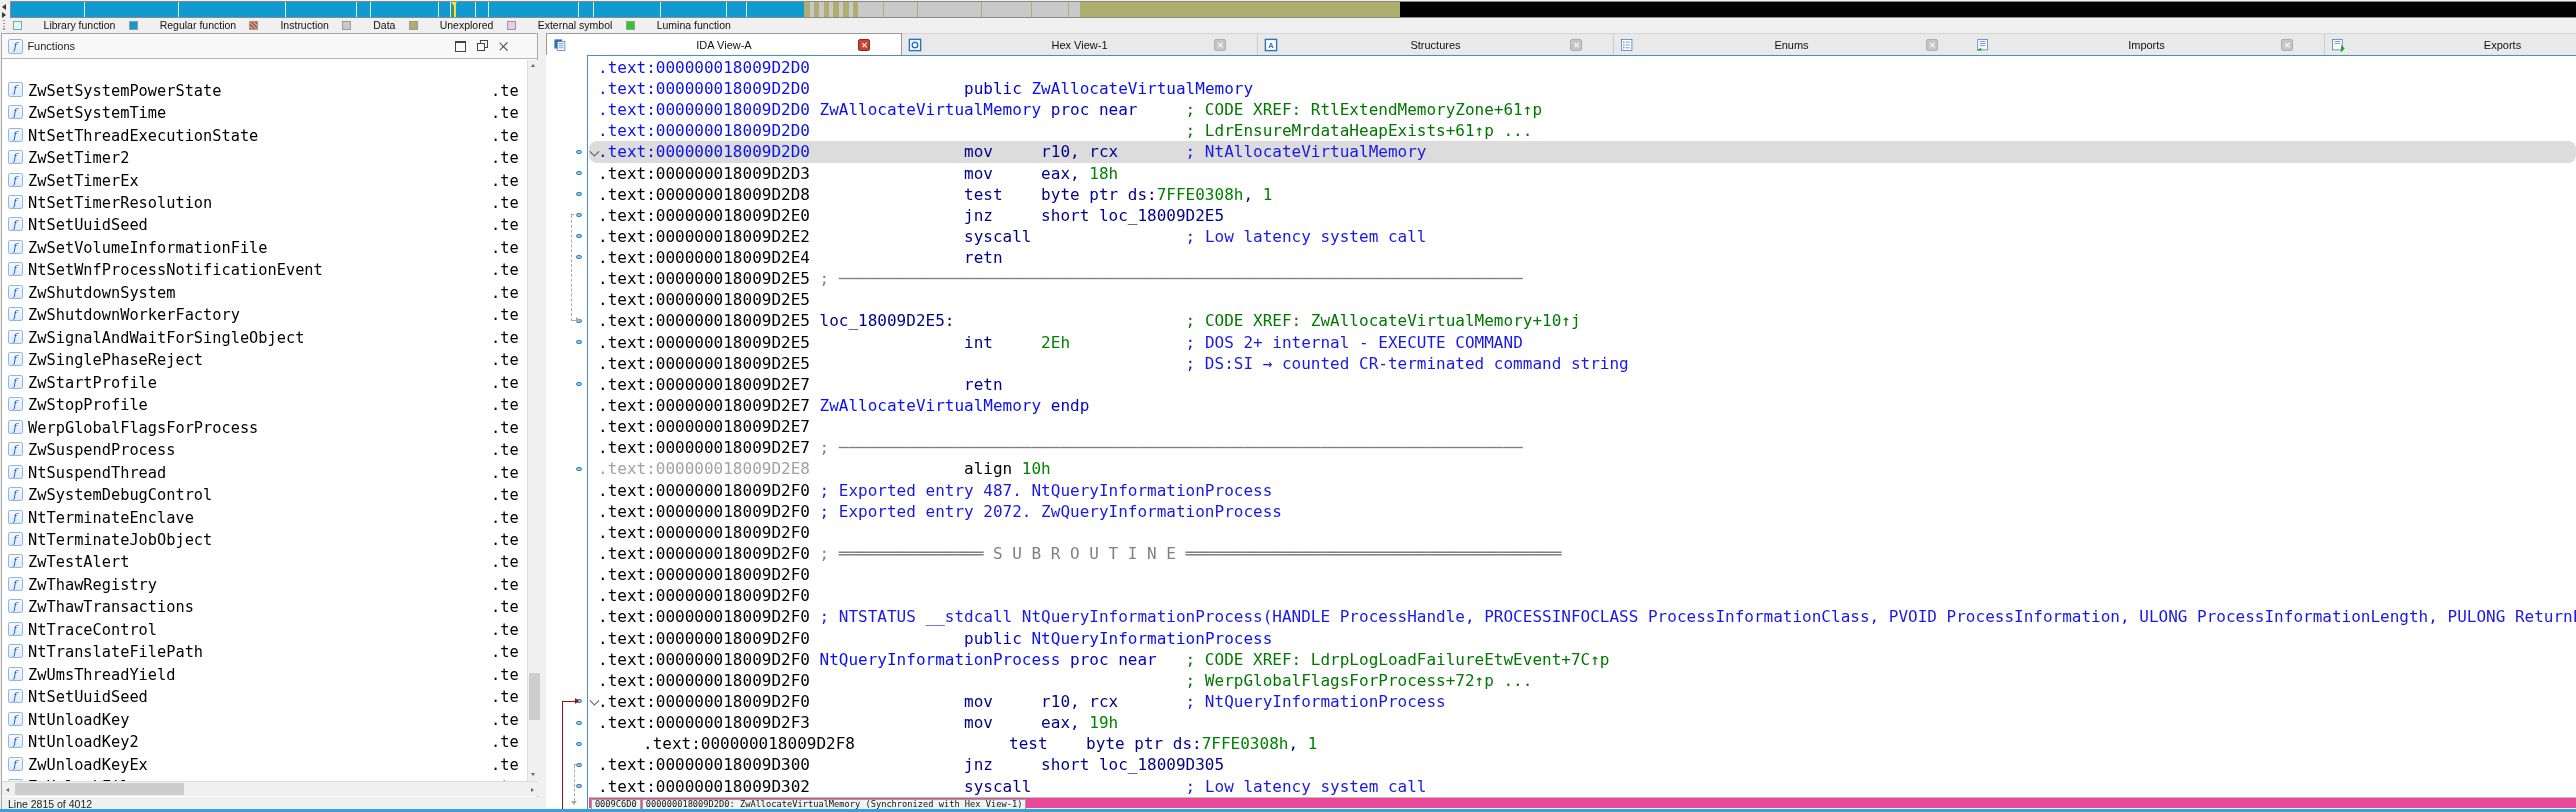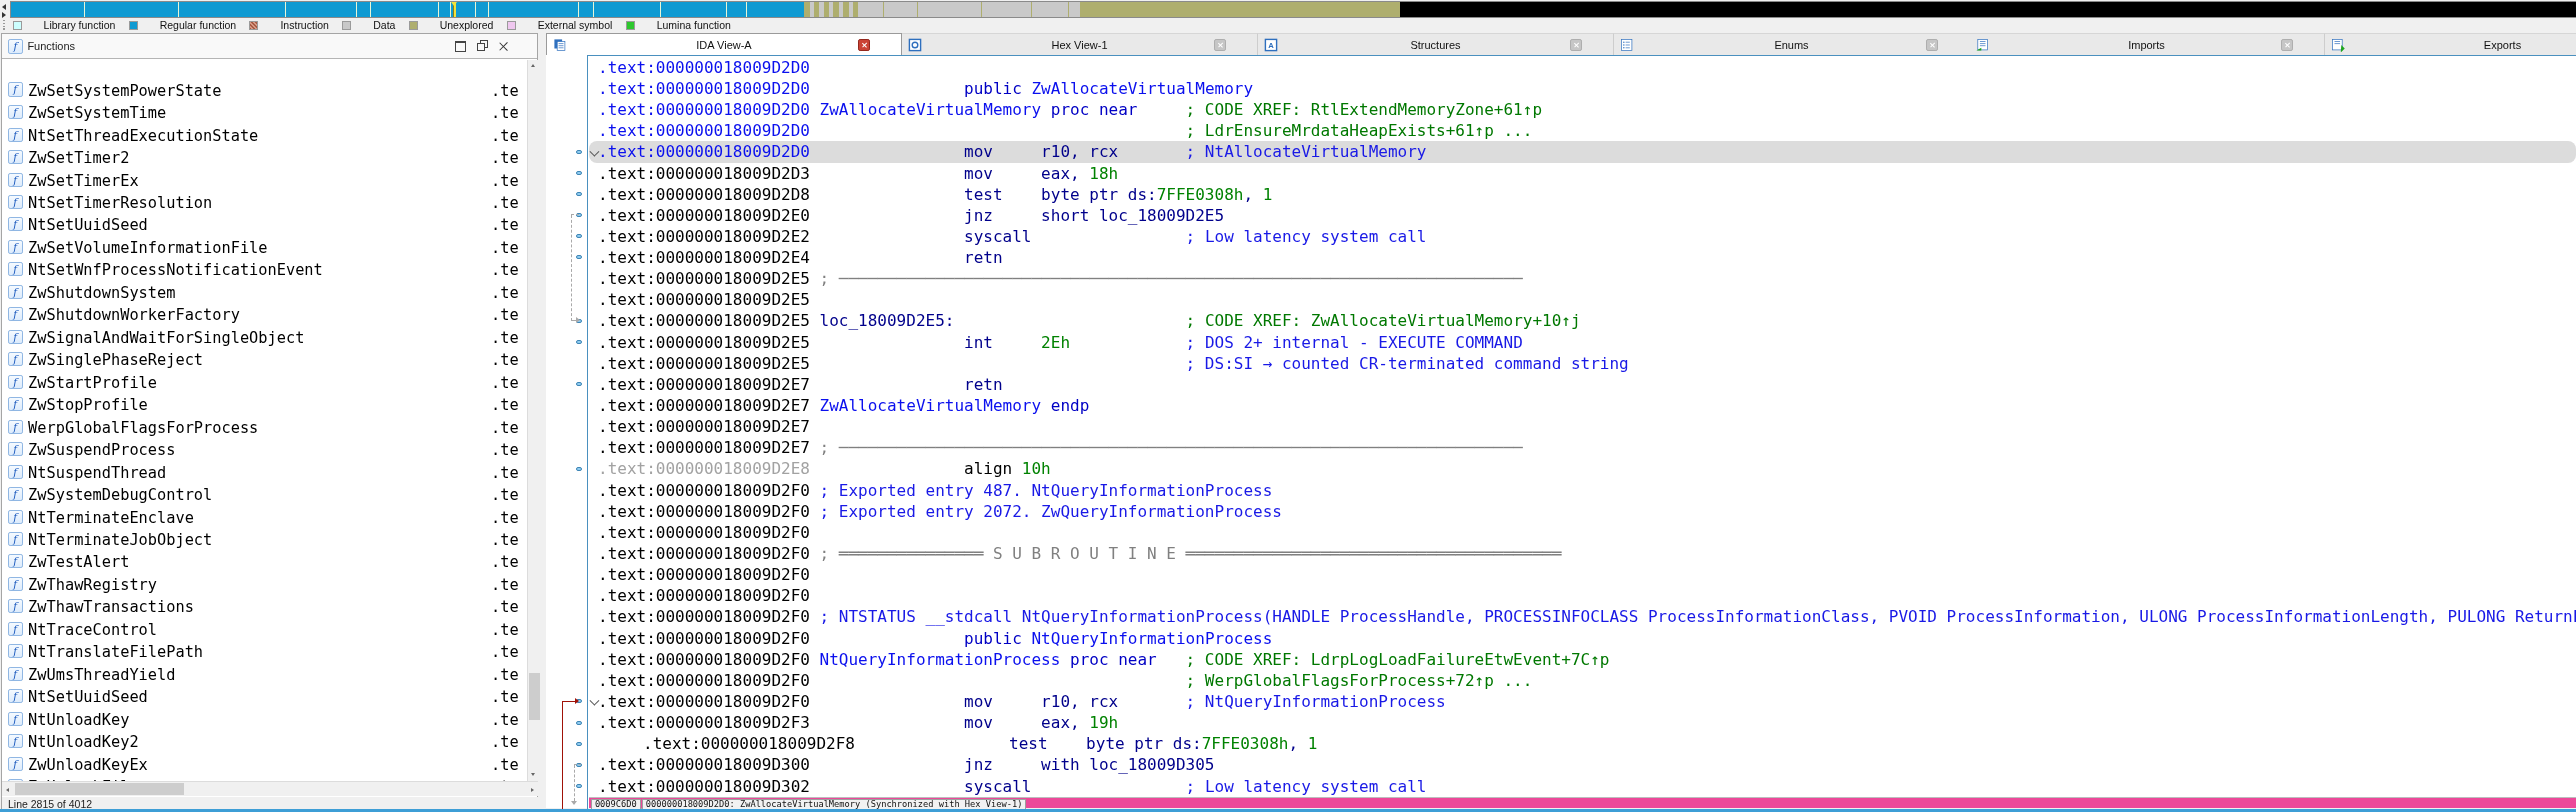--- a/index.html
+++ b/index.html
@@ -471,21 +471,21 @@
     <div class="dline" style="top: 543px;"><span style="color: rgb(0, 0, 0);">.text:000000018009D2F0</span><span style="color: rgb(128, 128, 128);"> ; ═══════════════ S U B R O U T I N E ═══════════════════════════════════════</span></div>
     <div class="dline" style="top: 564px;"><span style="color: rgb(0, 0, 0);">.text:000000018009D2F0</span></div>
     <div class="dline" style="top: 585px;"><span style="color: rgb(0, 0, 0);">.text:000000018009D2F0</span></div>
     <div class="dline" style="top: 606px;"><span style="color: rgb(0, 0, 0);">.text:000000018009D2F0</span><span style="color: rgb(25, 25, 230);"> ; NTSTATUS __stdcall NtQueryInformationProcess(HANDLE ProcessHandle, PROCESSINFOCLASS ProcessInformationClass, PVOID ProcessInformation, ULONG ProcessInformationLength, PULONG ReturnLength)</span></div>
     <div class="dline" style="top: 628px;"><span style="color: rgb(0, 0, 0);">.text:000000018009D2F0</span><span style="color: rgb(0, 0, 196);">                public </span><span style="color: rgb(11, 16, 238);">NtQueryInformationProcess</span></div>
     <div class="dline" style="top: 649px;"><span style="color: rgb(0, 0, 0);">.text:000000018009D2F0</span><span style="color: rgb(11, 16, 238);"> NtQueryInformationProcess</span><span style="color: rgb(0, 0, 196);"> proc near</span><span style="color: rgb(0, 120, 0);">   ; CODE XREF: LdrpLogLoadFailureEtwEvent+7C↑p</span></div>
     <div class="dline" style="top: 670px;"><span style="color: rgb(0, 0, 0);">.text:000000018009D2F0</span><span style="color: rgb(0, 120, 0);">                                       ; WerpGlobalFlagsForProcess+72↑p ...</span></div>
     <div class="dline" style="top: 691px;"><span style="color: rgb(0, 0, 0);">.text:000000018009D2F0</span><span style="color: rgb(0, 0, 139);">                mov     r10, rcx</span><span style="color: rgb(25, 25, 230);">       ; NtQueryInformationProcess</span></div>
     <div class="dline" style="top: 712px;"><span style="color: rgb(0, 0, 0);">.text:000000018009D2F3</span><span style="color: rgb(0, 0, 139);">                mov     eax, </span><span style="color: rgb(0, 130, 0);">19h</span></div>
     <div class="dline" style="top: 733px;"><span style="color: rgb(0, 0, 0); margin-left: 45px;">.text:000000018009D2F8</span><span style="color: rgb(0, 0, 139);">                test    byte ptr ds:</span><span style="color: rgb(0, 130, 0);">7FFE0308h</span><span style="color: rgb(0, 0, 139);">, </span><span style="color: rgb(0, 130, 0);">1</span></div>
-    <div class="dline" style="top: 754px;"><span style="color: rgb(0, 0, 0);">.text:000000018009D300</span><span style="color: rgb(0, 0, 139);">                jnz     with loc_18009D305</span></div>
+    <div class="dline" style="top: 754px;"><span style="color: rgb(0, 0, 0);">.text:000000018009D300</span><span style="color: rgb(0, 0, 139);">                jnz     short loc_18009D305</span></div>
     <div class="dline" style="top: 776px;"><span style="color: rgb(0, 0, 0);">.text:000000018009D302</span><span style="color: rgb(0, 0, 139);">                syscall</span><span style="color: rgb(25, 25, 230);">                ; Low latency system call</span></div>
     <div class="dline" style="top: 797px;"><span style="color: rgb(0, 0, 0);">.text:000000018009D304</span><span style="color: rgb(0, 0, 139);">                retn</span></div>
   </div>
 <div id="margin-marks">
     <div class="mdot" style="top: 150px;"></div>
     <div class="mchev" style="top: 148px;"></div>
     <div class="mdot" style="top: 171px;"></div>
     <div class="mdot" style="top: 192px;"></div>
     <div class="mdot" style="top: 213px;"></div>
     <div class="mdot" style="top: 234px;"></div>

